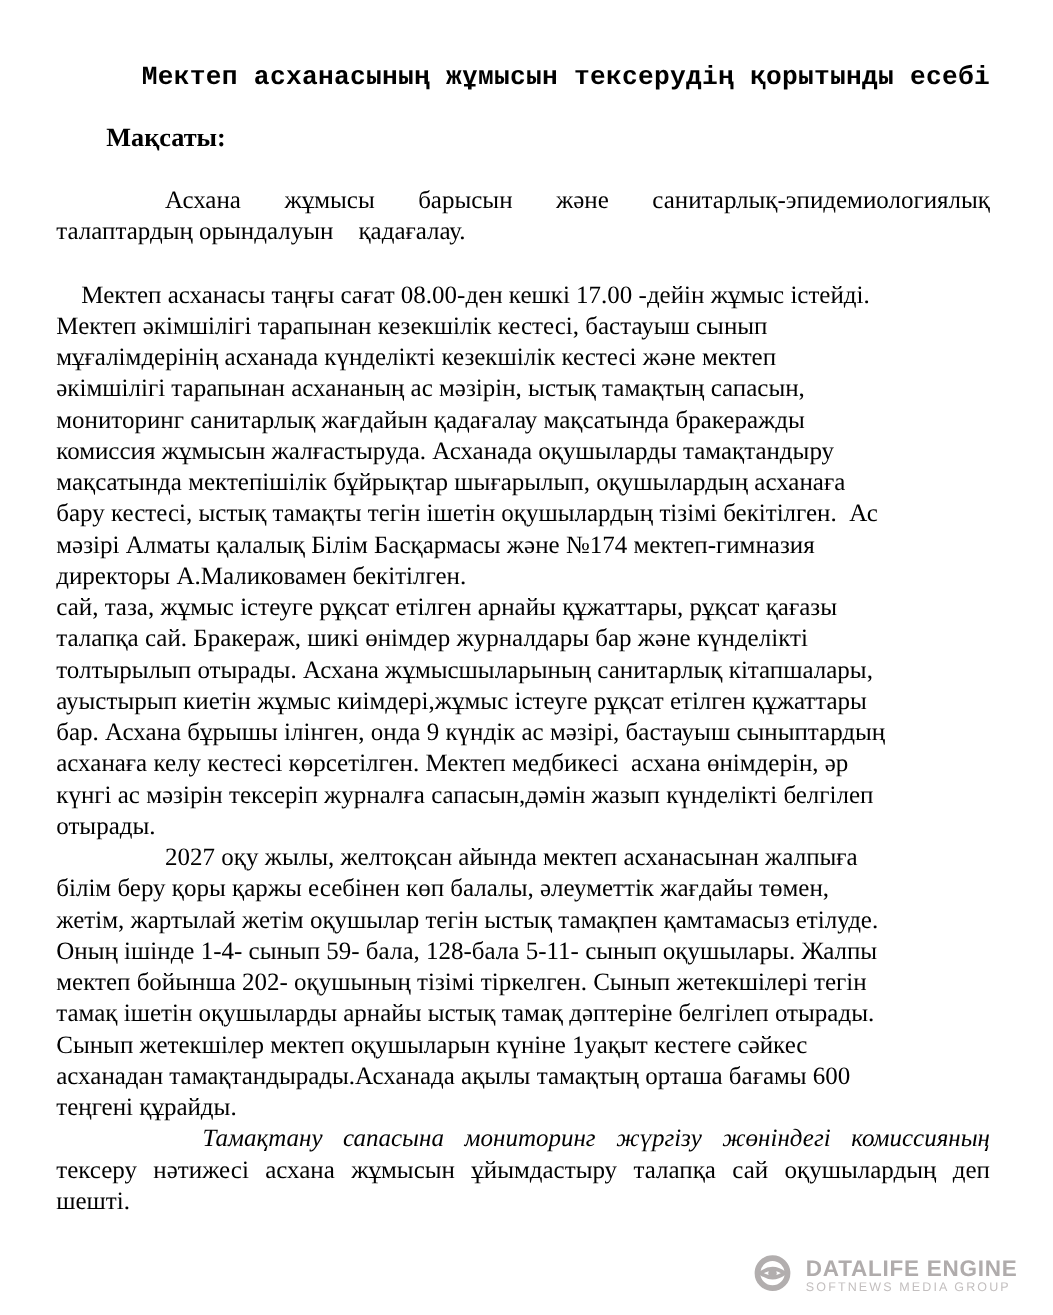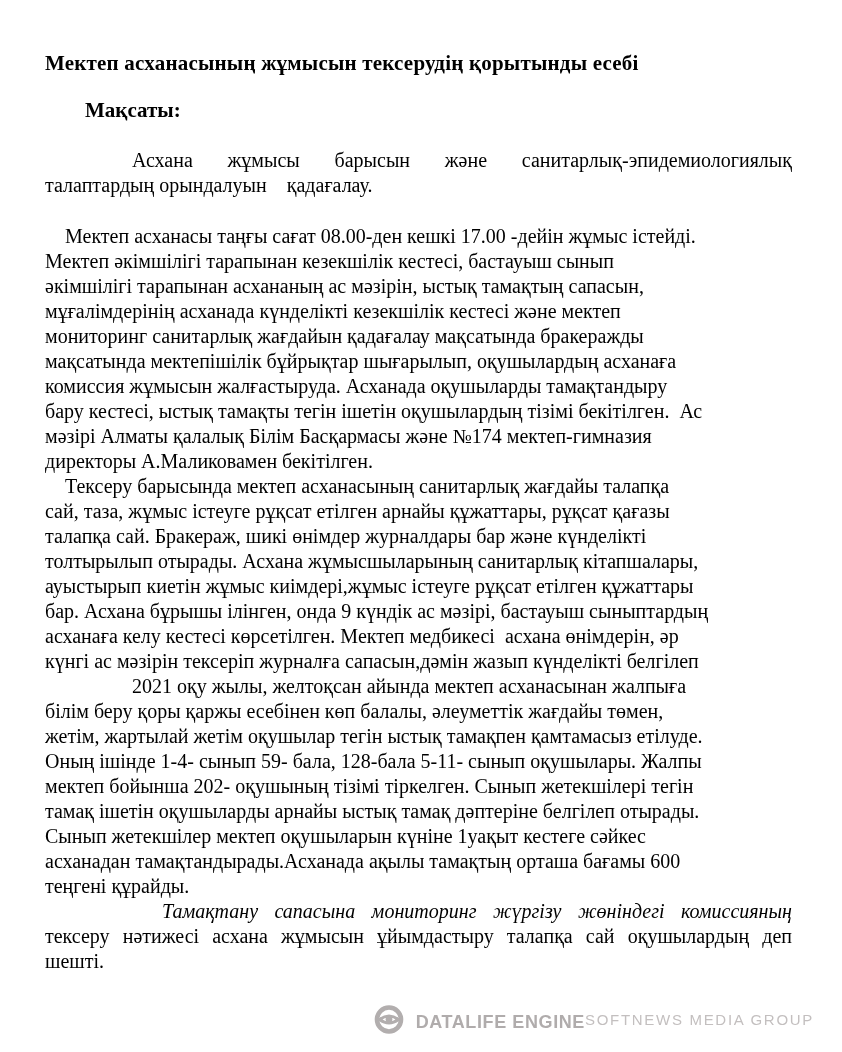--- a/index.html
+++ b/index.html
@@ -11,23 +11,24 @@
     color: #000000;
     font-family: "Liberation Serif", "DejaVu Serif", serif;
     overflow: hidden;
     box-sizing: border-box;
     padding: 50px 50px 0 45px;
   }
   .doc-title {
     margin: 0;
     font-size: 21px;
     font-weight: bold;
-    text-align: left;
+    text-align: right;
     line-height: 26px;
     letter-spacing: 0.2px;
+    font-family: Liberation Mono, monospace;
   }
   .purpose-heading {
     margin: 21px 0 0 40px;
     font-size: 21px;
     font-weight: bold;
     line-height: 26px;
   }
   .purpose-block { margin-top: 25px; }
   .body-block { margin-top: 26px; }
   .line {
@@ -45,32 +46,32 @@
   .indent-xlarge { text-indent: 117px; font-style: italic; }
   .watermark {
     position: absolute;
     right: 28px;
     bottom: 13px;
     display: flex;
     align-items: center;
     gap: 7px;
     user-select: none;
   }
-  .wm-text { display: flex; flex-direction: row; text-align: center; }
+  .wm-text { display: flex; flex-direction: column; }
   .wm-brand {
     font-family: "Liberation Sans", "DejaVu Sans", sans-serif;
     font-weight: bold;
     font-size: 18px;
     line-height: 18px;
     letter-spacing: 0.6px;
     color: #b0acac;
   }
   .wm-sub {
     font-family: "Liberation Sans", "DejaVu Sans", sans-serif;
-    font-size: 15px;
+    font-size: 10px;
     line-height: 11px;
     letter-spacing: 1.7px;
     color: #c3bfbf;
     margin-top: 1px;
   }
   .wm-icon { flex: 0 0 auto; }
 </style>
 </head>
 <body>
 
@@ -81,37 +82,37 @@
   <h2 class="purpose-heading">Мақсаты:</h2>
 
   <div class="purpose-block">
       <div class="line indent-large stretch">Асхана жұмысы барысын және санитарлық-эпидемиологиялық</div>
       <div class="line">талаптардың орындалуын    қадағалау.</div>
     </div>
 
   <div class="body-block">
       <div class="line indent-small">Мектеп асханасы таңғы сағат 08.00-ден кешкі 17.00 -дейін жұмыс істейді.</div>
       <div class="line">Мектеп әкімшілігі тарапынан кезекшілік кестесі, бастауыш сынып</div>
+      <div class="line">мұғалімдерінің асханада күнделікті кезекшілік кестесі және мектеп</div>
       <div class="line">әкімшілігі тарапынан асхананың ас мәзірін, ыстық тамақтың сапасын,</div>
-      <div class="line">мұғалімдерінің асханада күнделікті кезекшілік кестесі және мектеп</div>
       <div class="line">мониторинг санитарлық жағдайын қадағалау мақсатында бракеражды</div>
+      <div class="line">комиссия жұмысын жалғастыруда. Асханада оқушыларды тамақтандыру</div>
       <div class="line">мақсатында мектепішілік бұйрықтар шығарылып, оқушылардың асханаға</div>
-      <div class="line">комиссия жұмысын жалғастыруда. Асханада оқушыларды тамақтандыру</div>
       <div class="line">бару кестесі, ыстық тамақты тегін ішетін оқушылардың тізімі бекітілген.  Ас</div>
       <div class="line">мәзірі Алматы қалалық Білім Басқармасы және №174 мектеп-гимназия</div>
       <div class="line">директоры А.Маликовамен бекітілген.</div>
-      <div class="line indent-small">Тексеру барысында мектеп асханасының санитарлық жағдайы талапқа</div>
       <div class="line">сай, таза, жұмыс істеуге рұқсат етілген арнайы құжаттары, рұқсат қағазы</div>
       <div class="line">талапқа сай. Бракераж, шикі өнімдер журналдары бар және күнделікті</div>
       <div class="line">толтырылып отырады. Асхана жұмысшыларының санитарлық кітапшалары,</div>
       <div class="line">ауыстырып киетін жұмыс киімдері,жұмыс істеуге рұқсат етілген құжаттары</div>
       <div class="line">бар. Асхана бұрышы ілінген, онда 9 күндік ас мәзірі, бастауыш сыныптардың</div>
       <div class="line">асханаға келу кестесі көрсетілген. Мектеп медбикесі  асхана өнімдерін, әр</div>
       <div class="line">күнгі ас мәзірін тексеріп журналға сапасын,дәмін жазып күнделікті белгілеп</div>
-      <div class="line indent-large">2021 оқу жылы, желтоқсан айында мектеп асханасынан жалпыға</div>
+      <div class="line">отырады.</div>
+      <div class="line indent-large">2027 оқу жылы, желтоқсан айында мектеп асханасынан жалпыға</div>
       <div class="line">білім беру қоры қаржы есебінен көп балалы, әлеуметтік жағдайы төмен,</div>
       <div class="line">жетім, жартылай жетім оқушылар тегін ыстық тамақпен қамтамасыз етілуде.</div>
       <div class="line">Оның ішінде 1-4- сынып 59- бала, 128-бала 5-11- сынып оқушылары. Жалпы</div>
       <div class="line">мектеп бойынша 202- оқушының тізімі тіркелген. Сынып жетекшілері тегін</div>
       <div class="line">тамақ ішетін оқушыларды арнайы ыстық тамақ дәптеріне белгілеп отырады.</div>
       <div class="line">Сынып жетекшілер мектеп оқушыларын күніне 1уақыт кестеге сәйкес</div>
       <div class="line">асханадан тамақтандырады.Асханада ақылы тамақтың орташа бағамы 600</div>
       <div class="line">теңгені құрайды.</div>
       <div class="line indent-xlarge stretch">Тамақтану сапасына мониторинг жүргізу жөніндегі комиссияның</div>
       <div class="line stretch">тексеру нәтижесі асхана жұмысын ұйымдастыру талапқа сай оқушылардың деп</div>

